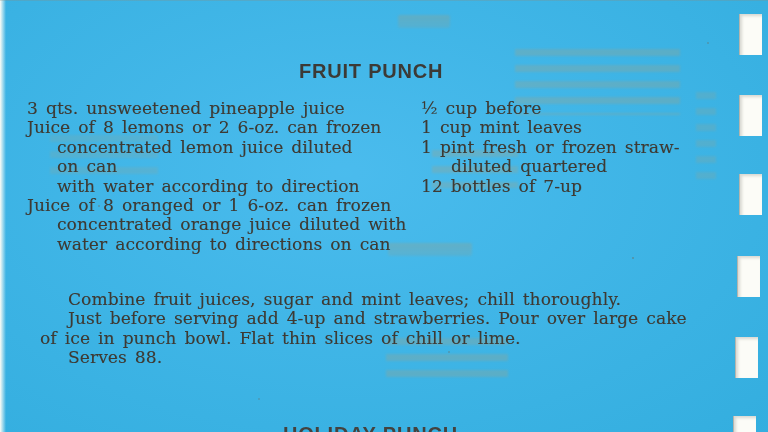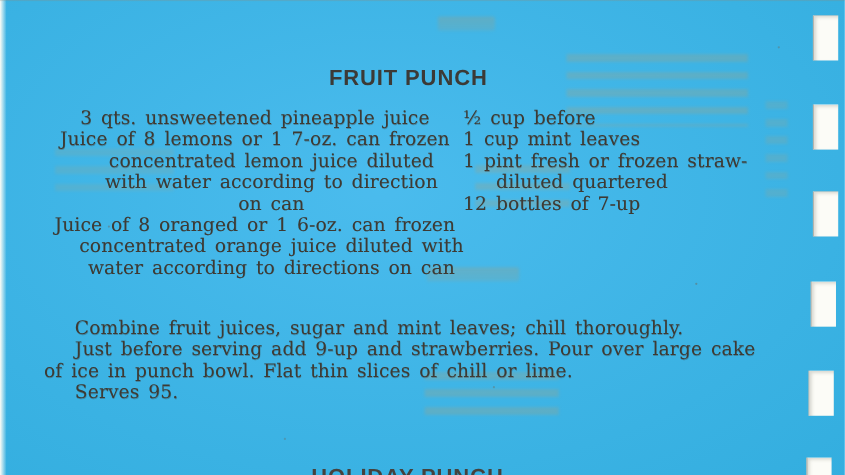--- a/index.html
+++ b/index.html
@@ -50,23 +50,22 @@
     color: #3e3a33;
     font-size: 17px;
     line-height: 19.4px;
     letter-spacing: 0.1px;
     word-spacing: 2.5px;
     text-shadow: 0.3px 0.3px 0 rgba(62,58,51,0.35);
     white-space: nowrap;
   }
   .col-left {
     position: absolute;
-    left: 42px;
+    left: 27px;
     top: 99px;
-    text-align: center;
   }
   .col-right {
     position: absolute;
     left: 421px;
     top: 99px;
   }
   .instructions {
     position: absolute;
     left: 40px;
     top: 268px;
@@ -144,42 +143,42 @@
   <div class="bleed bleed-lines" style="left:50px;  top:135px; width:108px; height:40px; opacity:0.35;"></div>
   <div class="bleed bleed-word" style="left:388px; top:243px; width:84px;  height:13px;"></div>
   <div class="bleed bleed-lines" style="left:386px; top:338px; width:122px; height:44px;"></div>
 
   <div class="speck-layer"></div>
 
   <h1 class="recipe-title">FRUIT PUNCH</h1>
 
   <div class="col-left txt">
     <div class="line">3 qts. unsweetened pineapple juice</div>
-    <div class="line">Juice of 8 lemons or 1 7-oz. can frozen</div>
+    <div class="line">Juice of 8 lemons or 2 6-oz. can frozen</div>
     <div class="line indent">concentrated lemon juice diluted</div>
+    <div class="line indent">on can</div>
     <div class="line indent">with water according to direction</div>
-    <div class="line indent">on can</div>
     <div class="line">Juice of 8 oranged or 1 6-oz. can frozen</div>
     <div class="line indent">concentrated orange juice diluted with</div>
     <div class="line indent">water according to directions on can</div>
   </div>
 
   <div class="col-right txt">
     <div class="line">½ cup before</div>
     <div class="line">1 cup mint leaves</div>
     <div class="line">1 pint fresh or frozen straw-</div>
     <div class="line indent">diluted quartered</div>
     <div class="line">12 bottles of 7-up</div>
   </div>
 
   <div class="instructions txt">
     <div class="line indent-sm">Combine fruit juices, sugar and mint leaves; chill thoroughly.</div>
-    <div class="line indent-sm">Just before serving add 9-up and strawberries. Pour over large cake</div>
+    <div class="line indent-sm">Just before serving add 4-up and strawberries. Pour over large cake</div>
     <div class="line">of ice in punch bowl. Flat thin slices of chill or lime.</div>
-    <div class="line indent-sm">Serves 95.</div>
+    <div class="line indent-sm">Serves 88.</div>
   </div>
 
   <h2 class="next-title">HOLIDAY PUNCH</h2>
 
   <div class="hole" style="left:739px; top:14px;"></div>
   <div class="hole" style="left:739px; top:95px;"></div>
   <div class="hole" style="left:739px; top:174px;"></div>
   <div class="hole" style="left:737px; top:256px;"></div>
   <div class="hole" style="left:735px; top:337px;"></div>
   <div class="hole" style="left:733px; top:416px;"></div>

